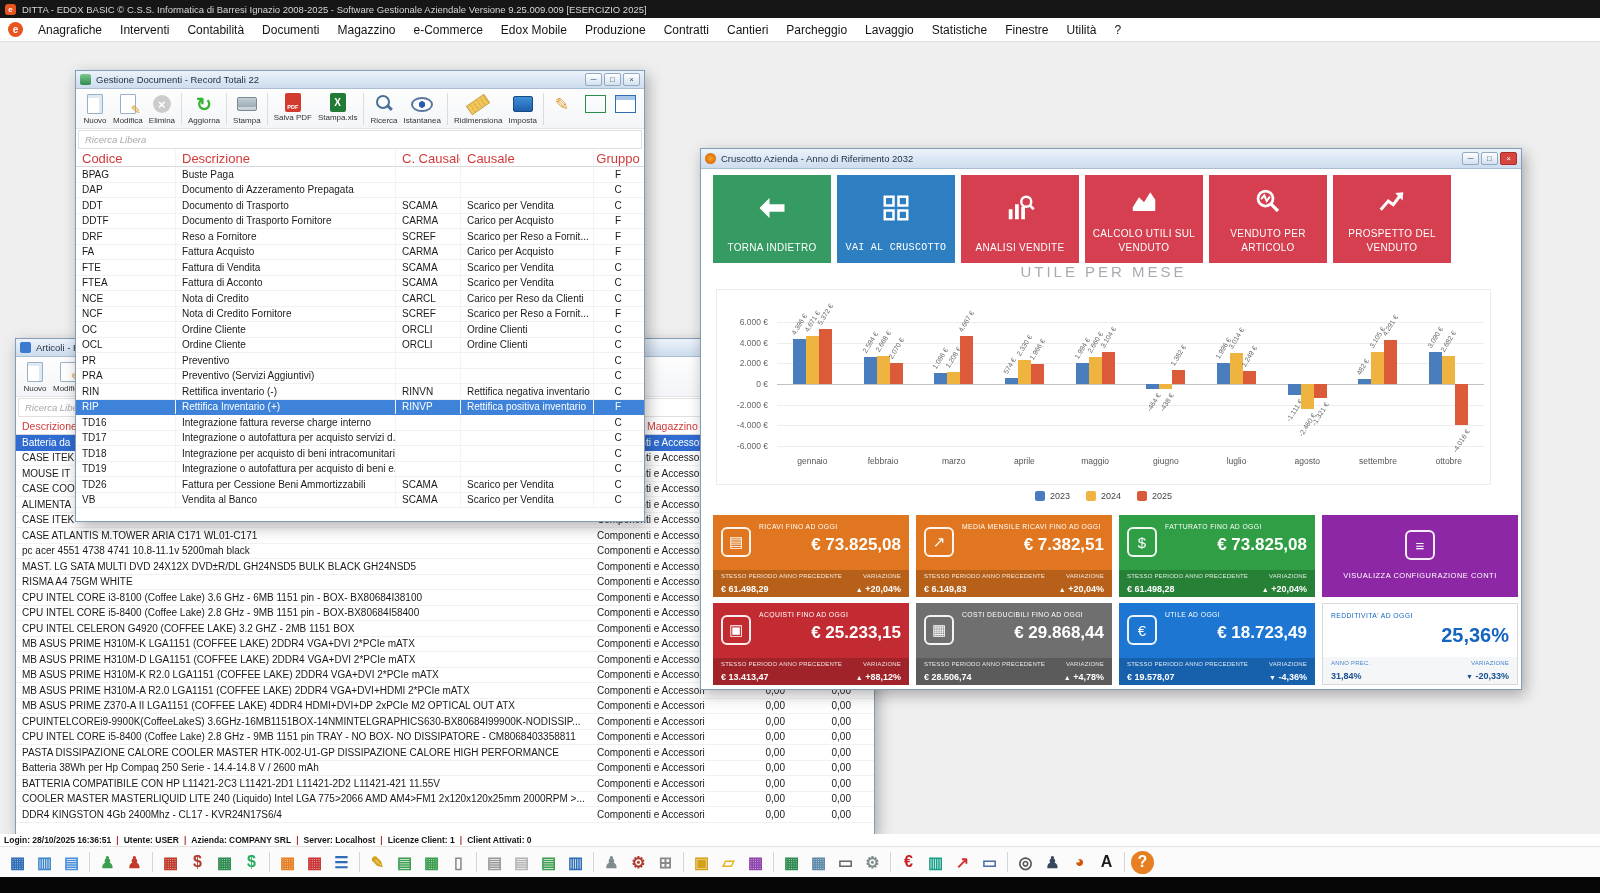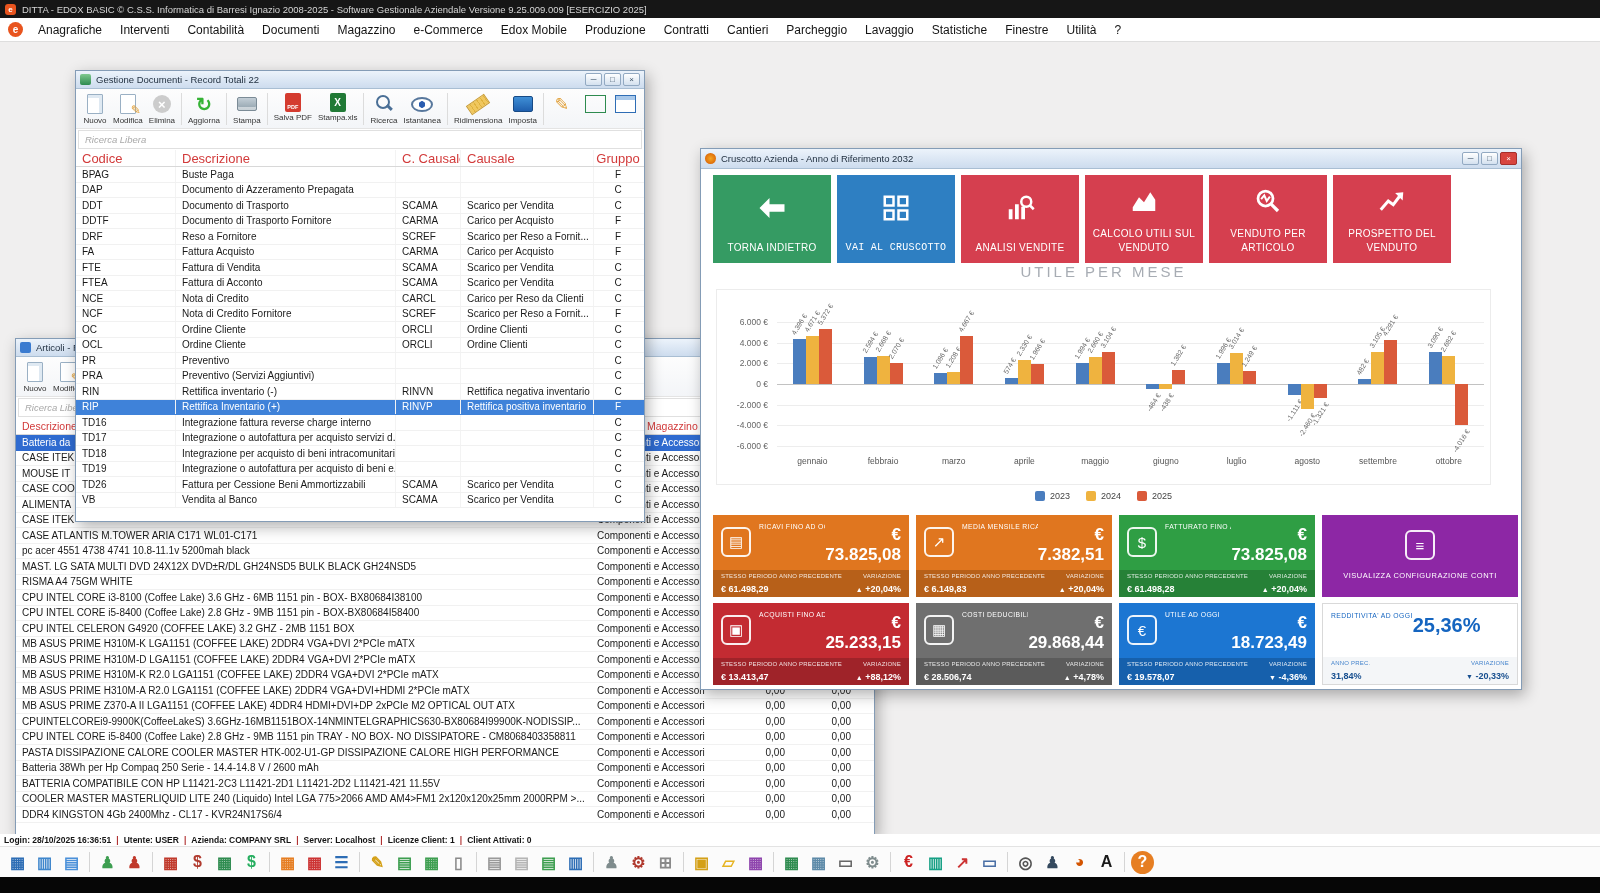--- a/index.html
+++ b/index.html
@@ -85,21 +85,21 @@
   .chart-xlabels{position:absolute;left:60px;top:166px;width:707px;display:flex}
   .xlab{flex:1;text-align:center;font-size:8.5px;color:#555}
   .chart-legend{position:absolute;left:15px;top:342px;width:775px;display:flex;justify-content:center;align-items:center;gap:16px}
   .litem{display:flex;align-items:center;gap:5px;font-size:9px;color:#444}
   .lswatch{width:10px;height:10px;border-radius:2px}
 
   
   .kpi{position:absolute;width:196px;height:82px;color:#fff;display:flex;flex-direction:column;overflow:hidden;cursor:pointer}
   .kpi .main{flex:1;display:flex;gap:8px;padding:5px 8px 0 8px}
   .kpi .icbox{width:30px;height:30px;border:2px solid rgba(255,255,255,.92);border-radius:6px;display:flex;align-items:center;justify-content:center;font-size:15px;margin-top:7px;flex:0 0 auto}
-  .kpi .tcol{flex:1;display:flex;flex-direction:row;min-width:0}
+  .kpi .tcol{flex:1;display:flex;flex-direction:column;min-width:0}
   .kpi .ktitle{font-size:6.8px;letter-spacing:.4px;margin-top:3px;white-space:nowrap;overflow:hidden}
   .kpi .kvalue{font-size:17px;font-weight:bold;text-align:right;margin-top:5px}
   .kpi .strip{height:27px;background:rgba(0,0,0,.18);display:flex;gap:6px;padding:3px 8px 3px 8px}
   .kpi .scol{flex:1;display:flex;flex-direction:column;justify-content:space-between;min-width:0}
   .kpi .scol.right{flex:0 0 auto;text-align:right}
   .kpi .slabel{font-size:6px;opacity:.85;letter-spacing:.2px;white-space:nowrap;overflow:hidden}
   .kpi .svalue{font-size:9px;font-weight:bold;white-space:nowrap}
   .kpi .tri{font-size:7px}
   .kpi.action .amain{flex:1;display:flex;flex-direction:column;align-items:center;justify-content:center;gap:7px;padding:6px}
   .kpi.action .icbox{margin-top:0}

